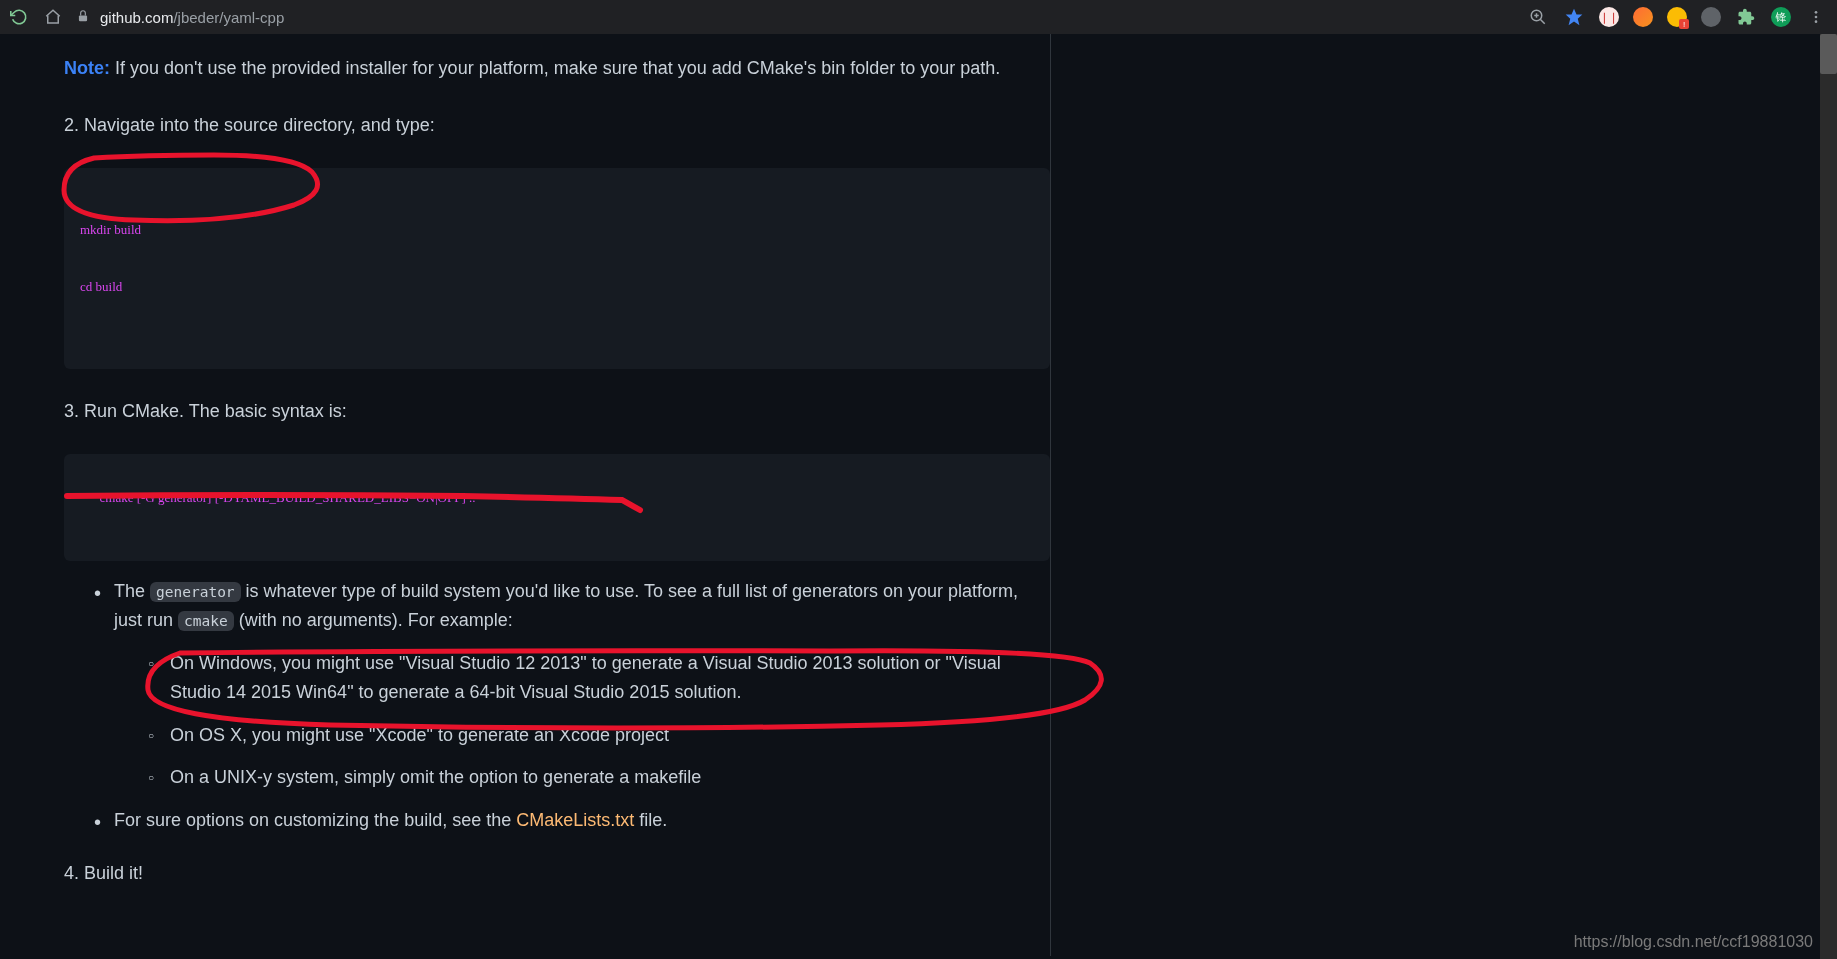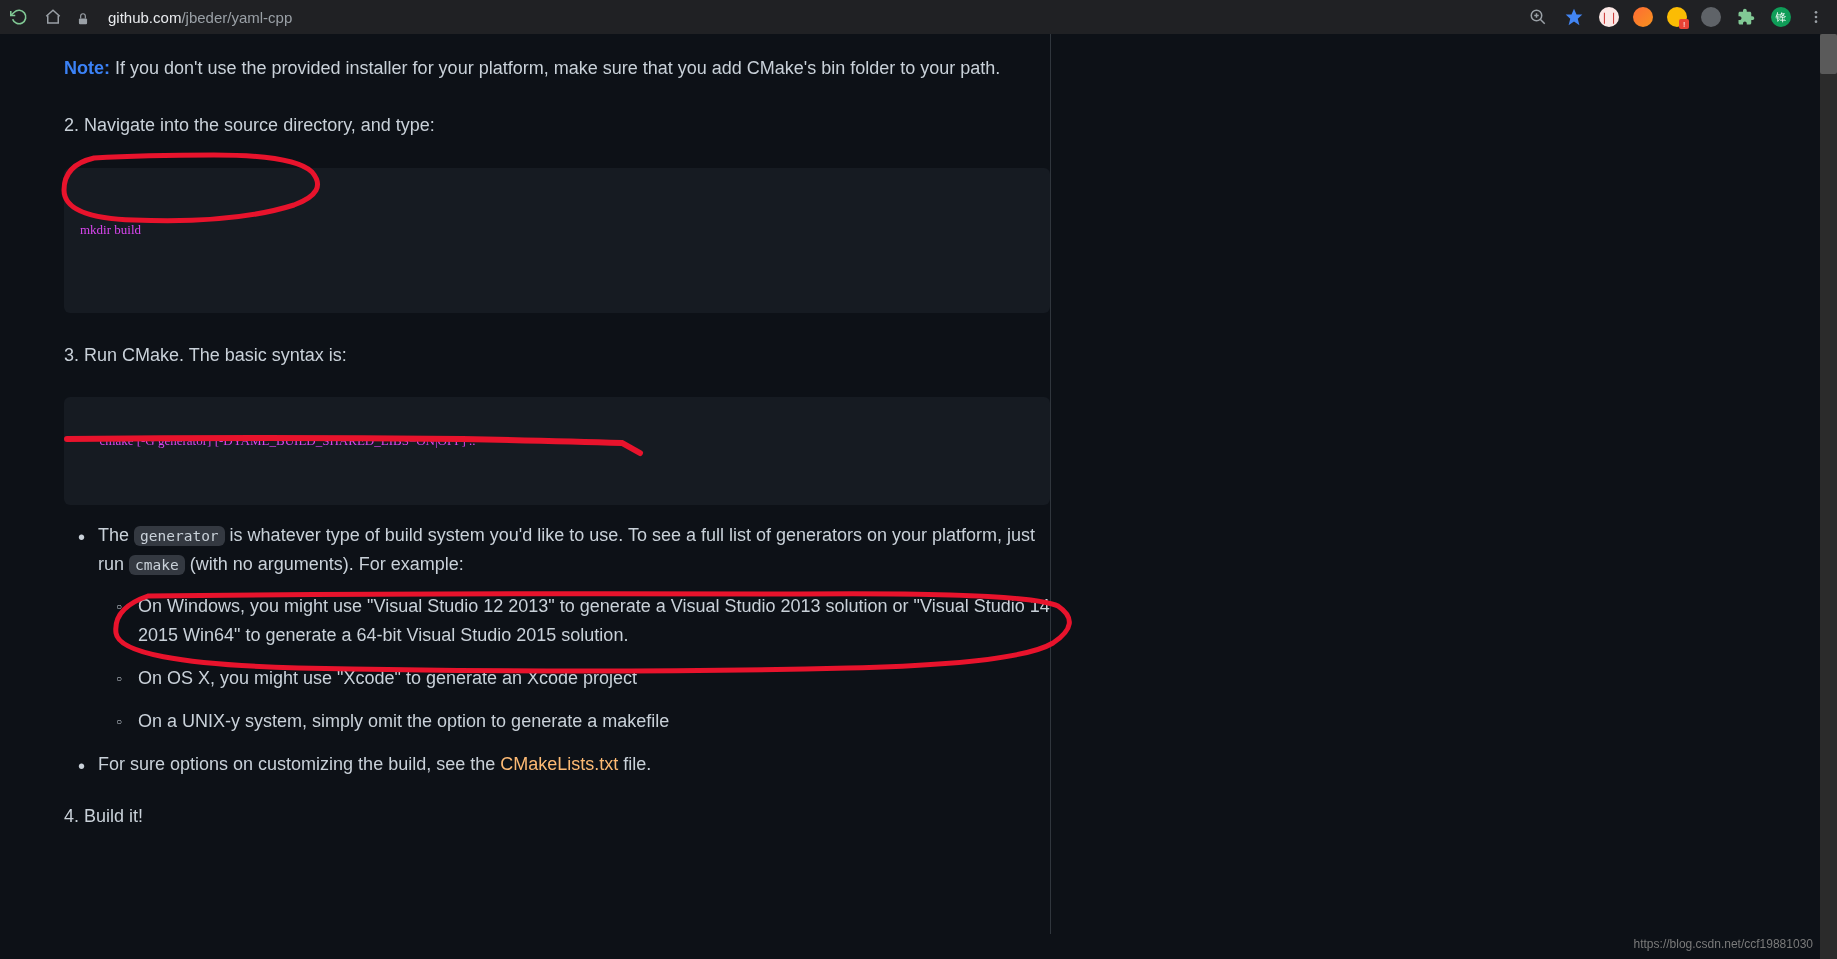--- a/index.html
+++ b/index.html
@@ -15,36 +15,36 @@
   height: 34px;
   display: flex;
   align-items: center;
   padding: 0 8px;
   gap: 12px;
   width: 100%;
   position: relative;
 }
 .nav-icon { color: #9aa0a6; cursor: pointer; display: flex; align-items: center; justify-content: center; width: 22px; height: 22px; }
 .nav-icon.reload { color: #81c995; }
-.url-section { display: flex; align-items: flex-end; gap: 18px; flex: 0 0 auto; }
+.url-section { display: flex; align-items: flex-start; gap: 10px; flex: 0 0 auto; }
 .lock-icon { color: #9aa0a6; }
 .url-text { color: #e8eaed; font-size: 15px; }
 .url-path { color: #9aa0a6; }
 .right-icons { position: absolute; right: 10px; display: flex; align-items: center; gap: 14px; }
 .ext-icon { width: 20px; height: 20px; border-radius: 50%; display: flex; align-items: center; justify-content: center; font-size: 11px; }
 .content-wrap { display: flex; width: 100%; }
 .main-col { width: 1050px; padding: 20px 0 40px 64px; }
 .side-col { flex: 1; border-left: 1px solid #30363d; min-height: 900px; }
 .scrollbar-track { position: fixed; right: 0; top: 34px; bottom: 0; width: 17px; background: #2b2b2b; }
 .scrollbar-thumb { width: 100%; height: 40px; background: #5a5a5a; border-radius: 2px; }
 p, li { line-height: 1.6; font-size: 18px; color: #c9d1d9; }
 strong { font-weight: 600; color: #3b82f6; }
 .readme ol { list-style: none; }
 .readme ol > li { margin: 28px 0; }
-.readme ul { list-style: none; margin: 14px 0; }
+.readme ul { list-style: none; margin: 14px 16px; }
 .readme ul > li { position: relative; padding-left: 34px; margin: 14px 0; }
 .readme ul > li::before { content: "•"; position: absolute; left: 14px; color: #c9d1d9; font-size: 20px; }
 .readme ul ul > li::before { content: "○"; font-size: 10px; top: 7px; left: 18px; }
 .readme ul ul > li { padding-left: 40px; }
 .code-block {
   background: #161b22;
   border-radius: 6px;
   padding: 16px;
   margin: 16px 0;
   font-family: Liberation Serif, serif;
@@ -57,21 +57,21 @@
 code.inline {
   background: #343941;
   padding: 2px 6px;
   border-radius: 6px;
   font-family: ui-monospace, SFMono-Regular, Consolas, monospace;
   font-size: 14.5px;
   color: #c9d1d9;
 }
 a.link { color: #fdba74; text-decoration: none; }
 .annot { position: absolute; pointer-events: none; }
-.watermark { position: fixed; bottom: 8px; right: 24px; color: #7a7a7a; font-size: 12px; }
+.watermark { position: fixed; bottom: 8px; right: 24px; color: #7a7a7a; font-size: 16px; }
 svg { display: block; }
 </style>
 </head>
 <body>
 
 <div class="chrome-bar">
   <div class="nav-icon reload">
     <svg width="18" height="18" viewBox="0 0 24 24" fill="none" stroke="currentColor" stroke-width="2.2">
         <path d="M1 4v6h6"></path>
         <path d="M3.51 15a9 9 0 1 0 2.13-9.36L1 10"></path>
@@ -134,20 +134,21 @@
     <p>
       <strong>Note:</strong><span> If you don't use the provided installer for your platform, make sure that you add CMake's bin folder to your path.</span>
     </p>
 
     <ol>
       <li style="margin-top:28px;">2. Navigate into the source directory, and type:</li>
     </ol>
 
     <div class="code-block" style="position:relative;">
       <div>mkdir build</div>
+      <div>cd build</div>
       <svg class="annot" style="left:-10px;top:-18px;" width="290" height="80" viewBox="0 0 290 80">
           <path d="M 40 8 Q 10 15 10 40 Q 10 68 80 70 Q 180 74 240 55 Q 275 42 258 22 Q 240 5 160 5 Q 90 5 40 8 Z" fill="none" stroke="#e8132c" stroke-width="5" stroke-linecap="round"></path>
         </svg>
     </div>
 
     <ol>
       <li style="margin-top:28px;">3. Run CMake. The basic syntax is:</li>
     </ol>
 
     <div class="code-block" style="position:relative;">

